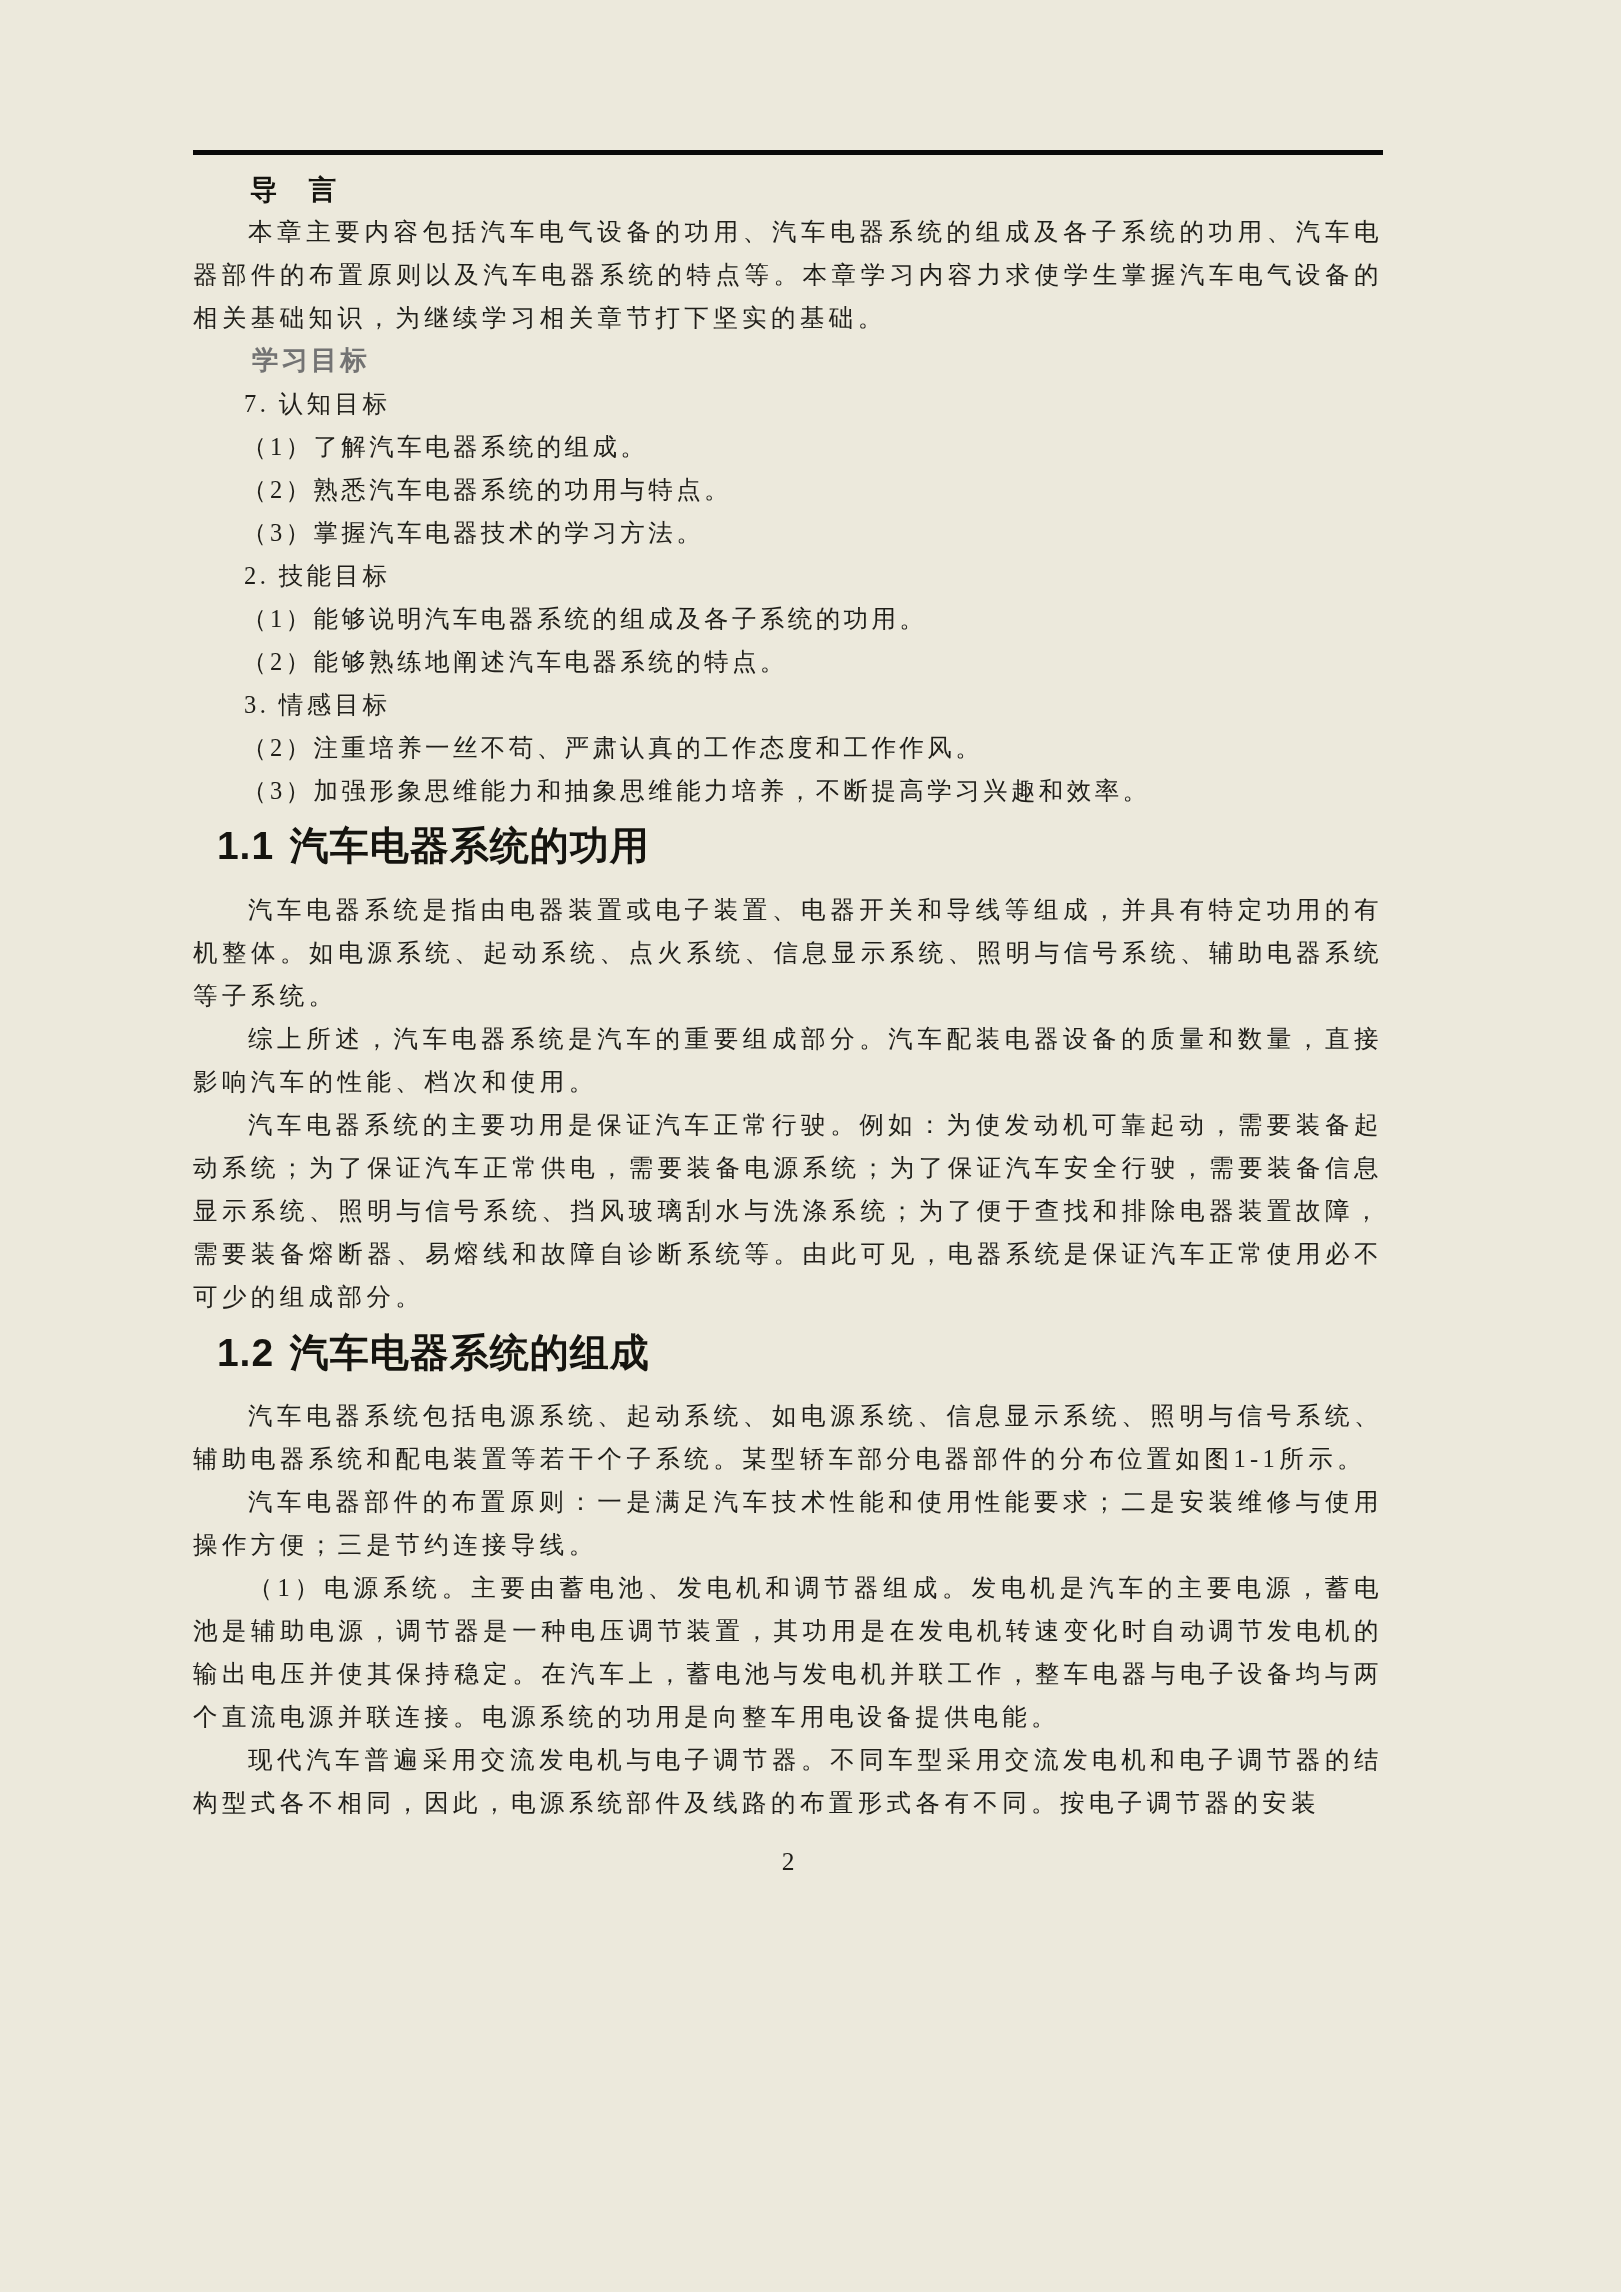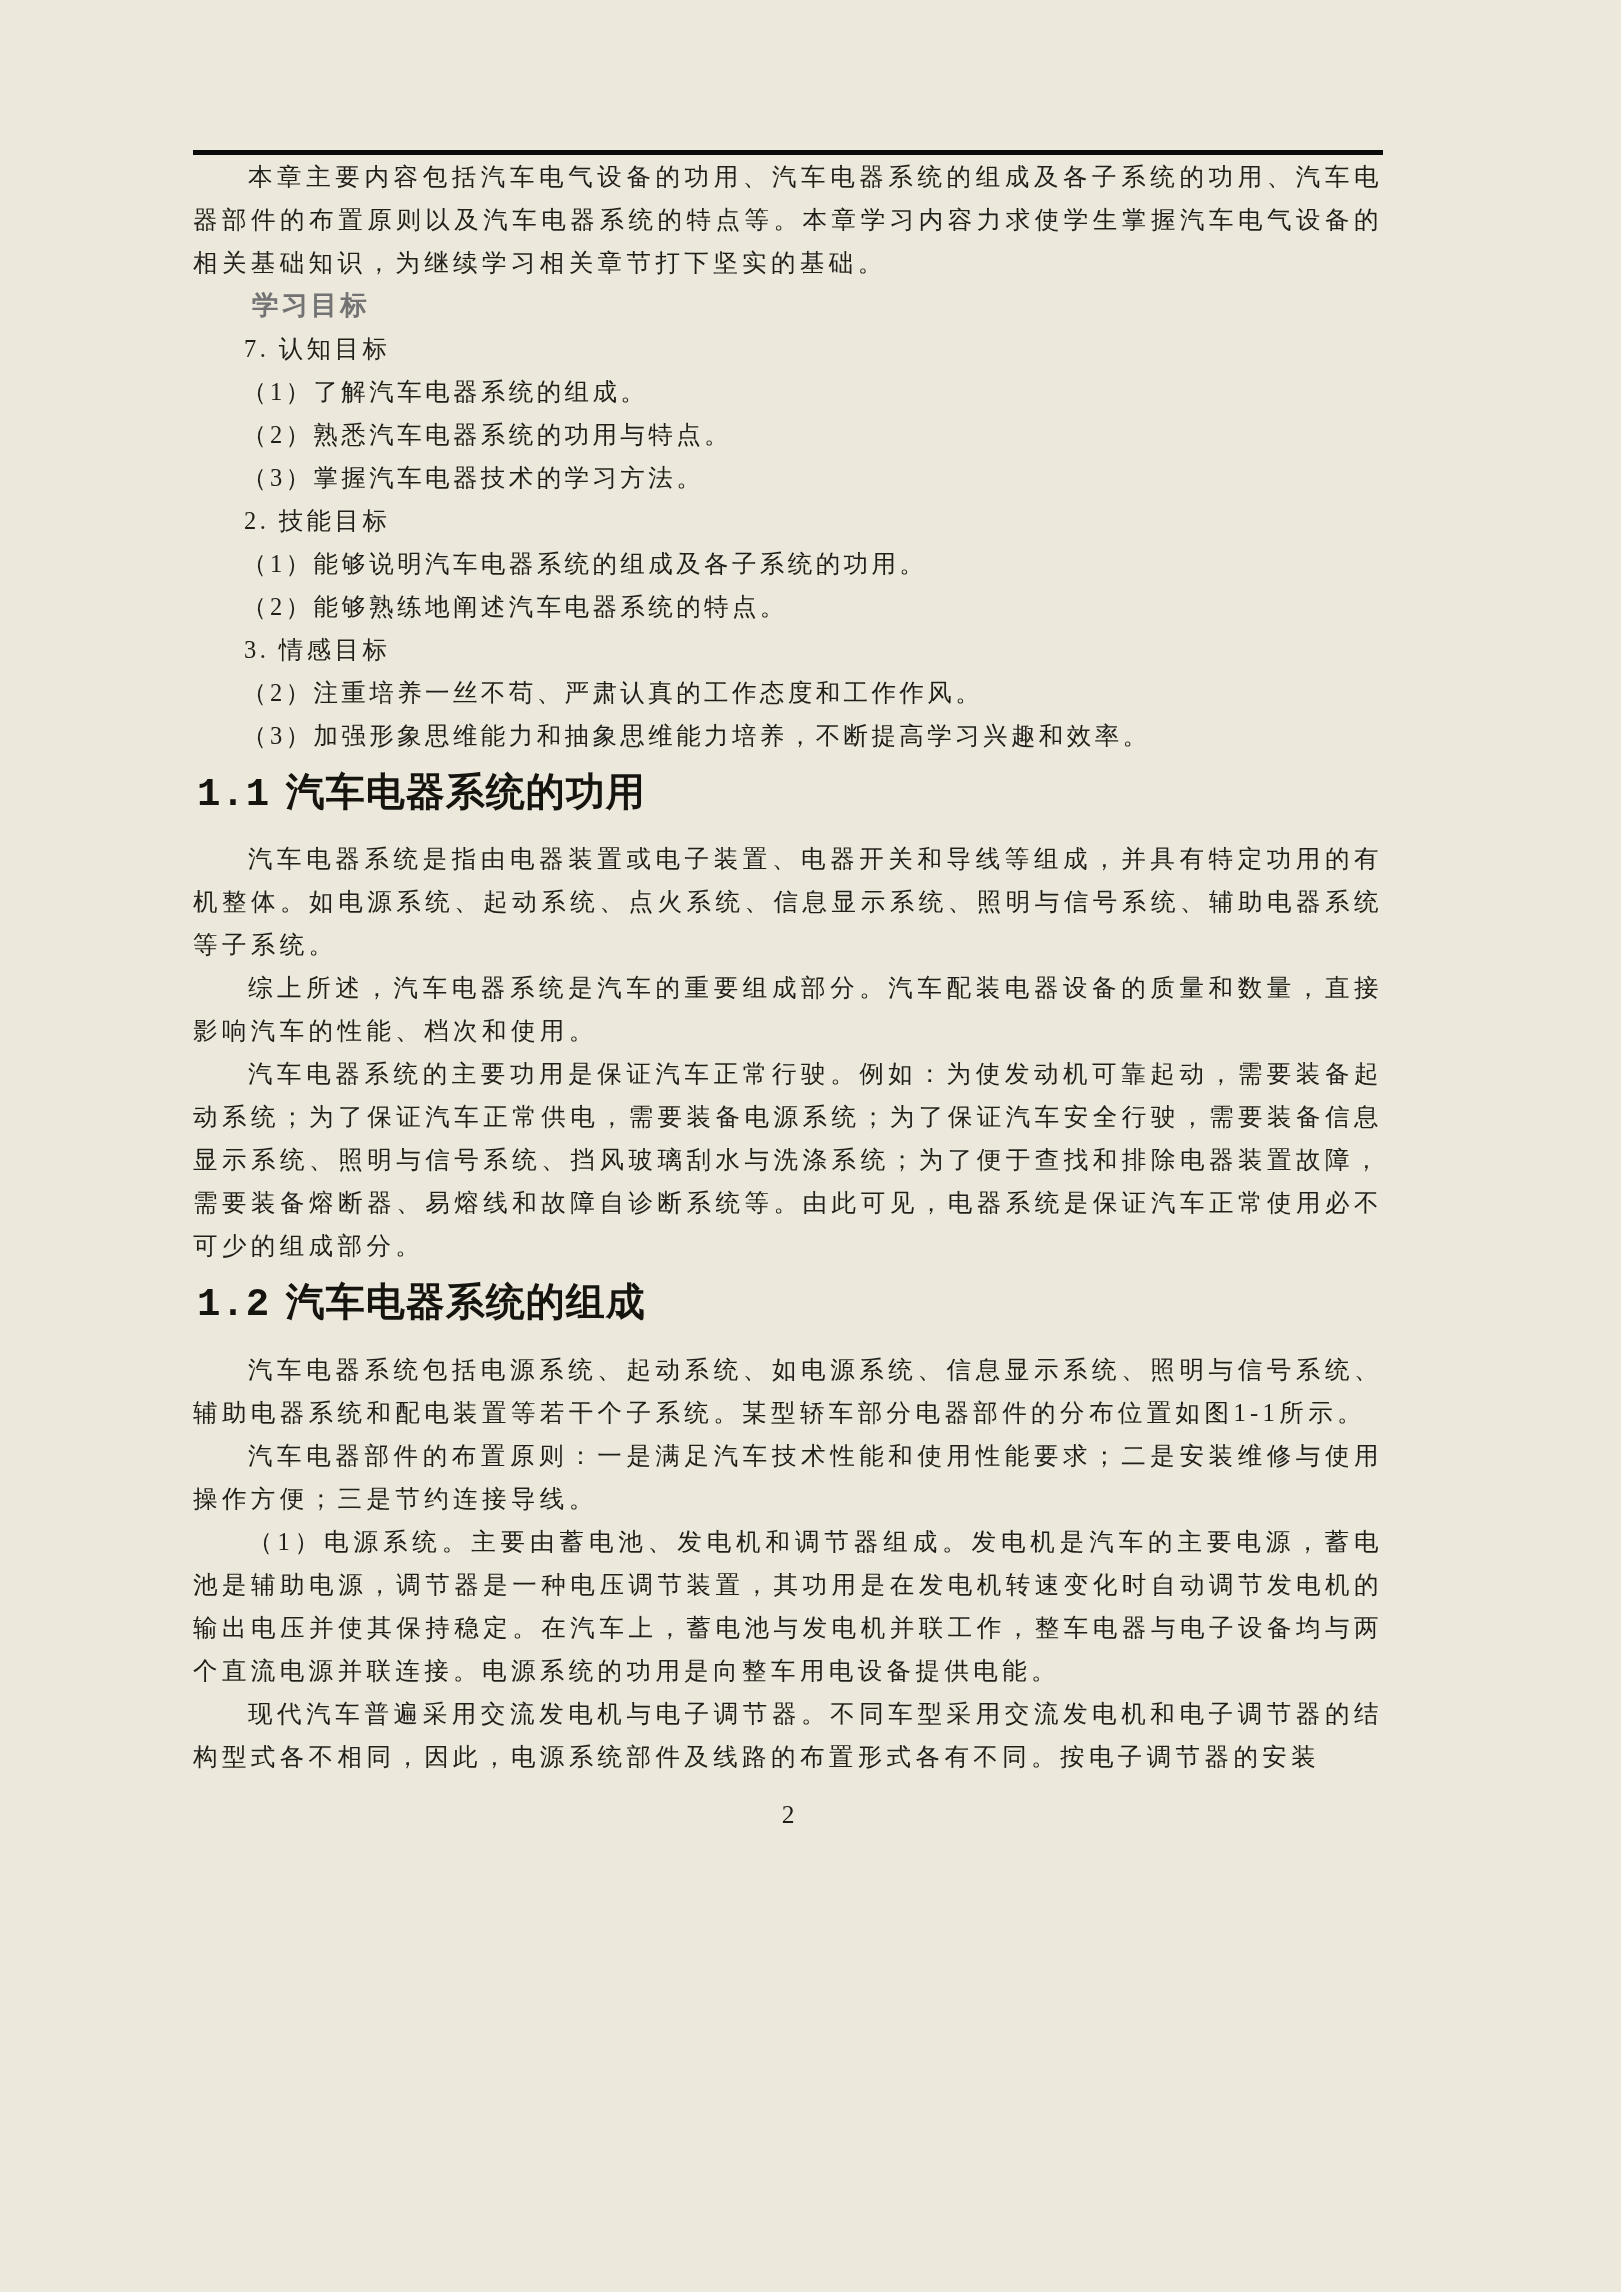--- a/index.html
+++ b/index.html
@@ -79,39 +79,41 @@
     margin: 9.8px 0 17.6px 0;
     font-size: 39px;
     line-height: 49px;
     font-weight: bold;
     padding-left: 3.9px;
     color: #15140f;
     letter-spacing: 1px;
   }
   h2.section-heading .sec-num {
     margin-right: 15.7px;
-    font-family: Liberation Mono, monospace;
+    font-family: Liberation Sans, sans-serif;
+    margin-left: 20px;
   }
   .page-number {
     margin: 17.6px 0 0 0;
     font-size: 25.5px;
     line-height: 39px;
     text-align: center;
     letter-spacing: 0;
   }
 </style>
 </head>
 <body>
 
 <div class="sheet">
   <div class="content">
 
     <div class="rule"></div>
 
 
+    <div class="intro-heading">导　言</div>
 
     <p class="body-par">本章主要内容包括汽车电气设备的功用、汽车电器系统的组成及各子系统的功用、汽车电器部件的布置原则以及汽车电器系统的特点等。本章学习内容力求使学生掌握汽车电气设备的相关基础知识，为继续学习相关章节打下坚实的基础。</p>
 
     <div class="obj-heading">学习目标</div>
 
     <p class="obj-num">7. 认知目标</p>
     <p class="obj-sub">（1）了解汽车电器系统的组成。</p>
     <p class="obj-sub">（2）熟悉汽车电器系统的功用与特点。</p>
     <p class="obj-sub">（3）掌握汽车电器技术的学习方法。</p>
     <p class="obj-num">2. 技能目标</p>

